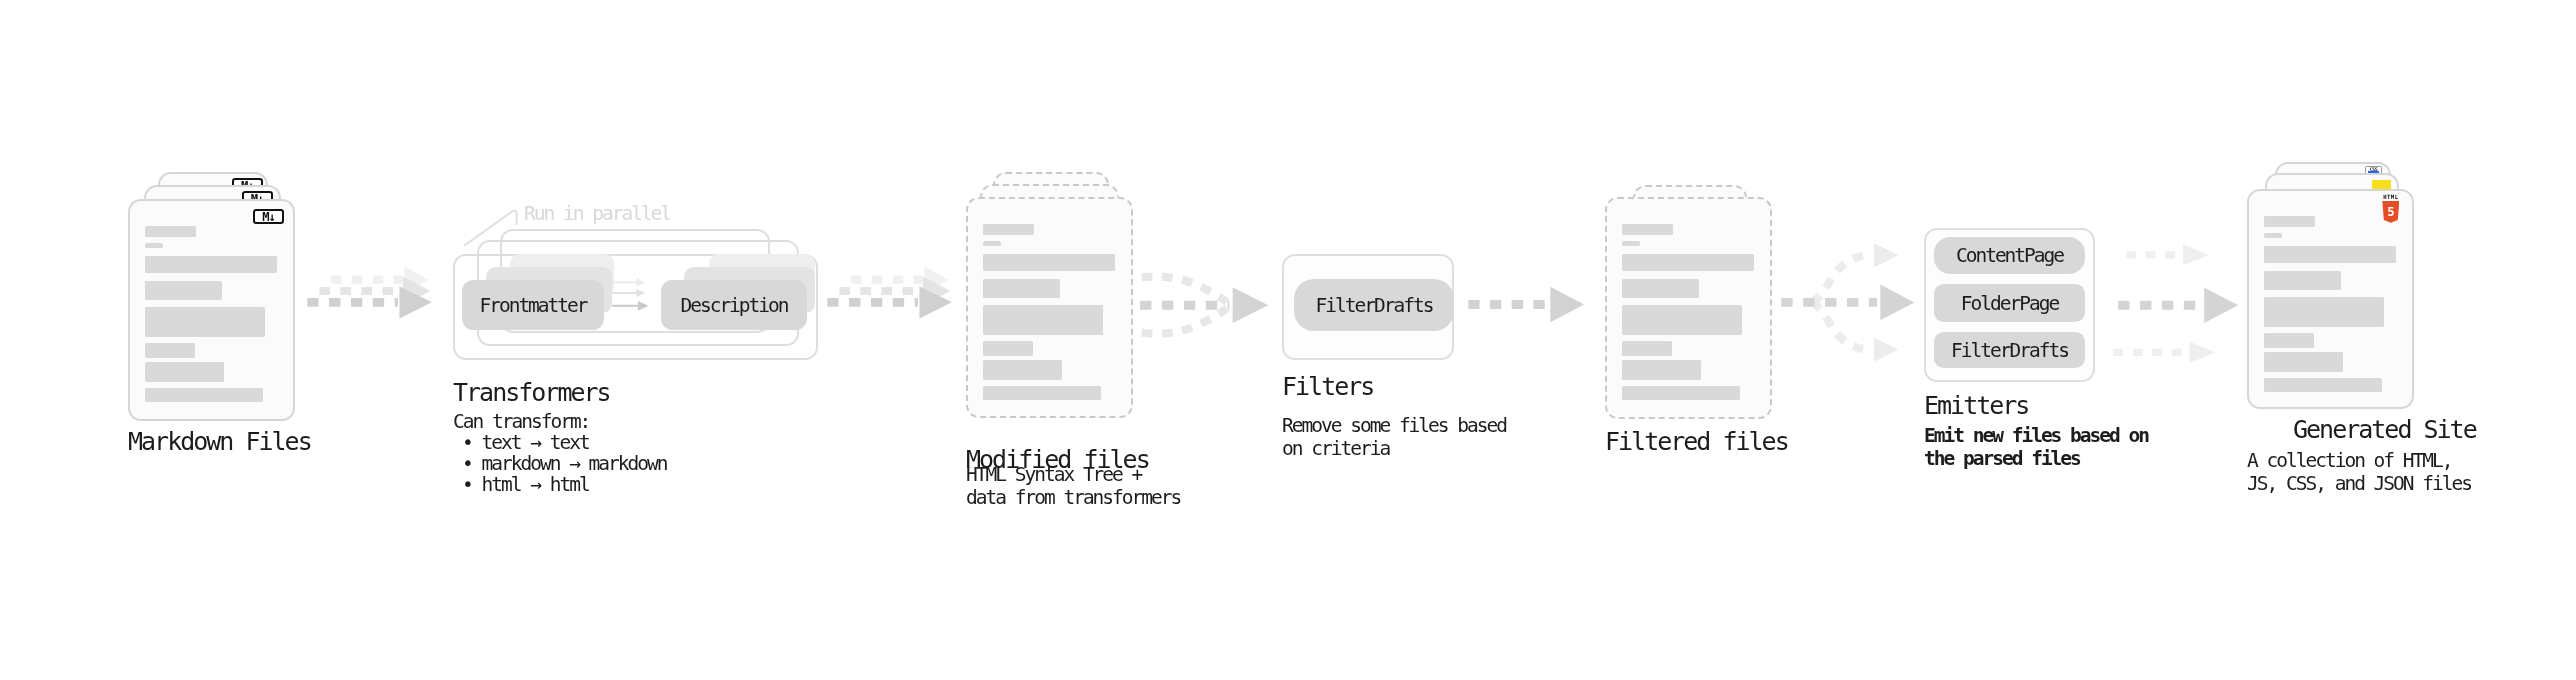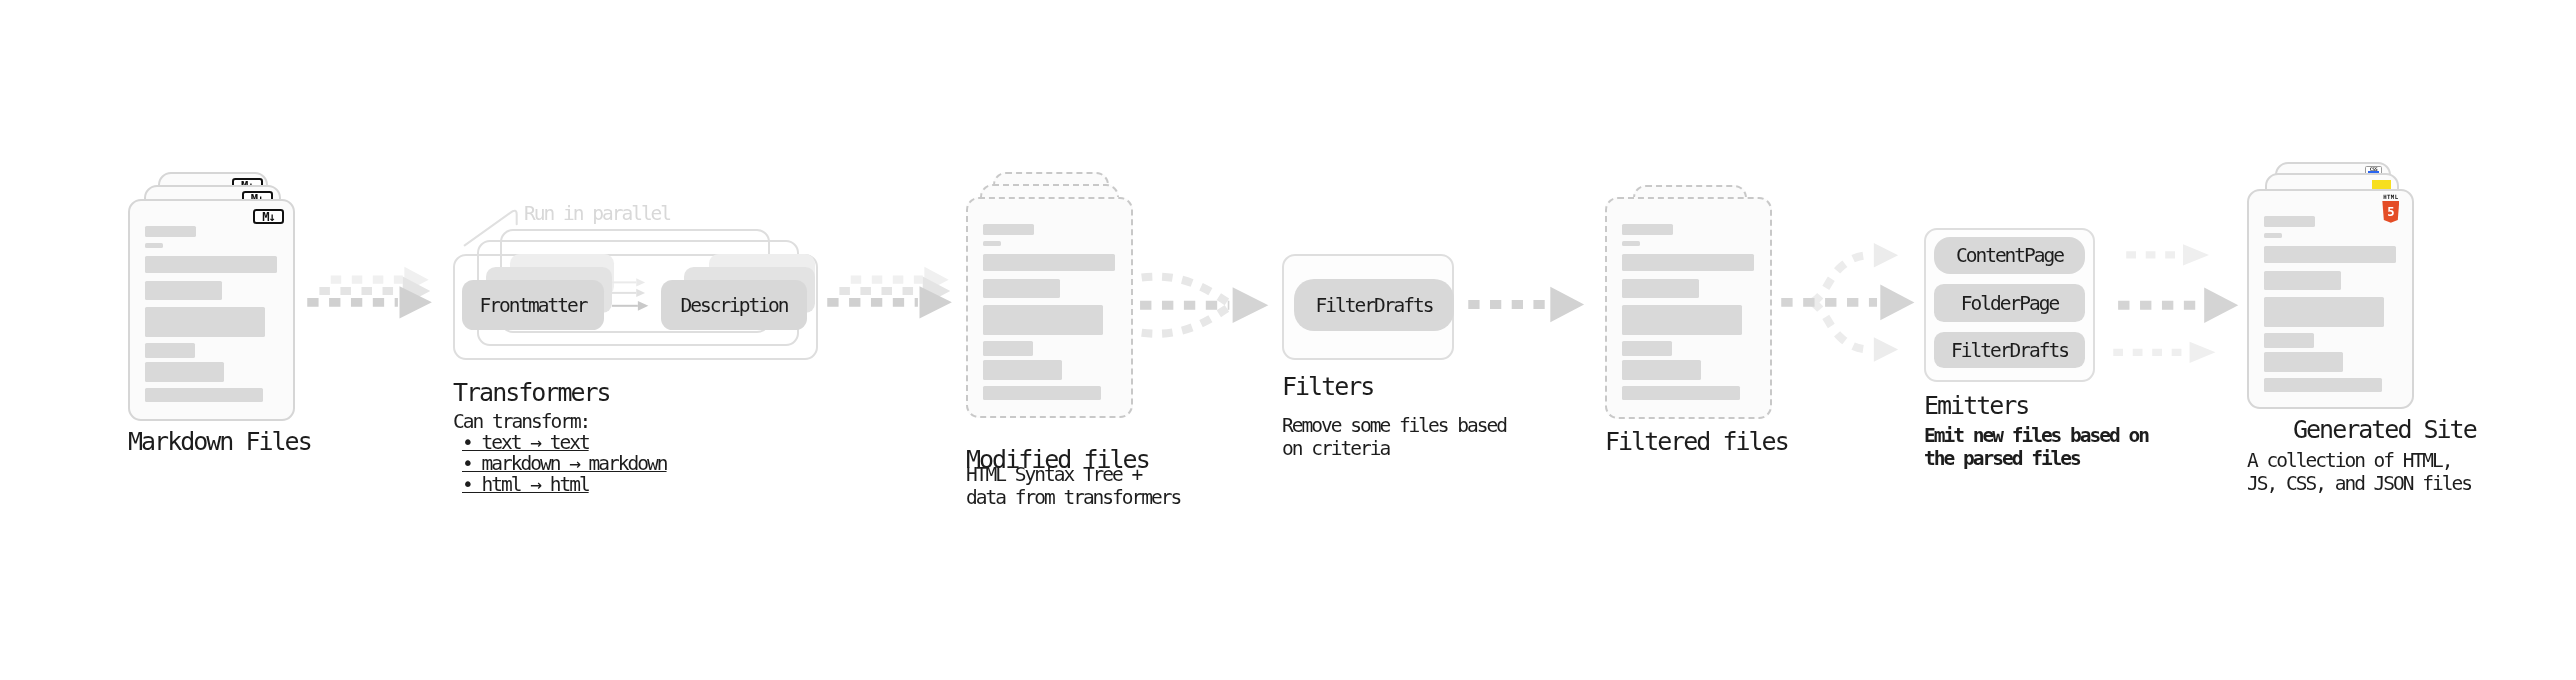--- a/index.html
+++ b/index.html
@@ -158,21 +158,21 @@
         <polygon points="32,32 32,44 45,38" stroke="none"></polygon>
       </g>
     </svg>
 
     <div class="pill ghost2" style="left:709px;top:254px;width:106px;height:42px;border-radius:9.8px;"></div>
     <div class="pill ghost1" style="left:684px;top:267px;width:131px;height:46px;border-radius:9.8px;"></div>
     <div class="pill" style="left:661px;top:280px;width:146px;height:50px;">Description</div>
 
     <div class="heading" style="left:453px;top:379px;">Transformers</div>
     <div class="caption" style="left:453px;top:410px;">Can transform:</div>
-    <div class="bullets" style="left:462px;top:432px;text-decoration:underline;">
+    <div class="bullets" style="left:462px;top:432px;">
       <div>• text → text</div>
       <div>• markdown → markdown</div>
       <div>• html → html</div>
     </div>
   </div>
 
   <svg style="left:827px;top:257px;" width="130" height="68" viewBox="0 0 160 84">
     <g fill="#f0f0f0" stroke="#f0f0f0">
       <line x1="29" y1="28" x2="118" y2="28" stroke-width="10" stroke-dasharray="13 13" fill="none"></line>
       <polygon points="120,12 120,44 150,28" stroke="none"></polygon>

